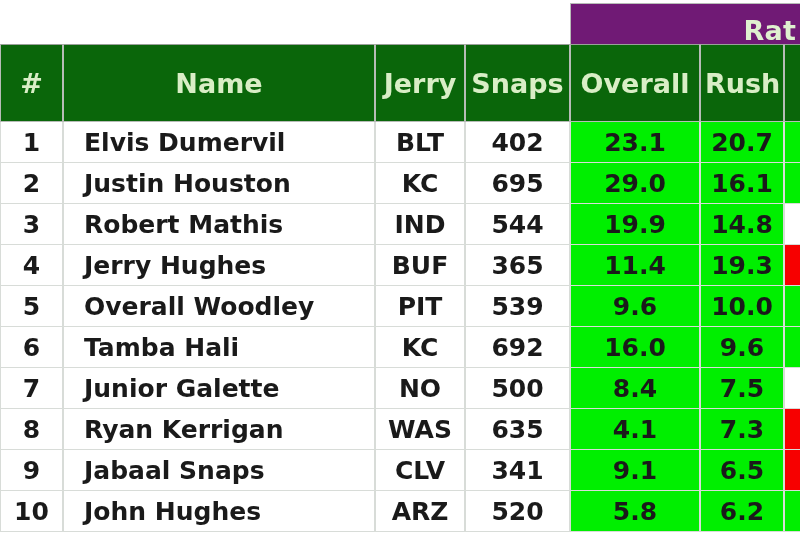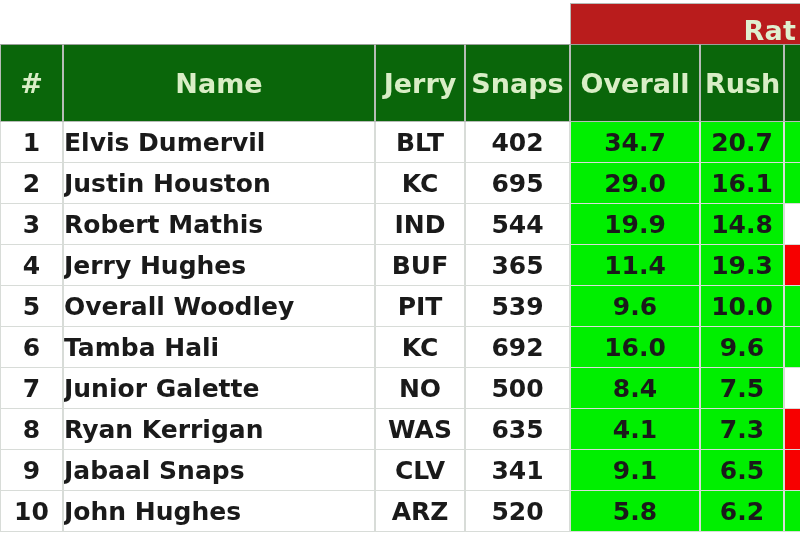--- a/index.html
+++ b/index.html
@@ -22,21 +22,21 @@
     overflow: hidden;
   }
 
   
   #group-banner {
     position: absolute;
     left: 570px;
     top: 3px;
     width: 230px;
     height: 53px;
-    background: #b91c1c;
+    background: #701a75;
     border: 1px solid #b7bcb7;
     border-right: none;
     box-sizing: border-box;
     overflow: hidden;
   }
   #group-banner .group-label {
     position: absolute;
     right: 4px;
     top: 50%;
     transform: translateY(-50%);
@@ -84,21 +84,21 @@
     text-align: center;
     vertical-align: middle;
     border: 1px solid #d8dcd8;
     border-top: none;
     box-sizing: border-box;
     white-space: nowrap;
     overflow: hidden;
   }
 
   table.grid td.c-rank { text-align: center; }
-  table.grid td.c-name { text-align: left; padding-left: 0; }
+  table.grid td.c-name { text-align: left; padding-left: 20px; }
 
   td.sw-green { background: #00ef00 !important; }
   td.sw-red   { background: #f70000 !important; color: #f70000 !important; }
   td.sw-white { background: #ffffff !important; }
 
   
   col.k-rank  { width: 63px; }
   col.k-name  { width: 312px; }
   col.k-team  { width: 90px; }
   col.k-snaps { width: 105px; }
@@ -140,21 +140,21 @@
         <th>Rush</th>
         <th class="h-extra"></th>
       </tr>
     </thead>
     <tbody id="tbody">
         <tr>
           <td class="c-rank">1</td>
           <td class="c-name">Elvis Dumervil</td>
           <td class="">BLT</td>
           <td class="">402</td>
-          <td class="sw-green">34.7</td>
+          <td class="sw-green">23.1</td>
           <td class="sw-green">20.7</td>
           <td class="x-extra sw-green"></td>
         </tr>
         <tr>
           <td class="c-rank">2</td>
           <td class="c-name">Justin Houston</td>
           <td class="">KC</td>
           <td class="">695</td>
           <td class="sw-green">29.0</td>
           <td class="sw-green">16.1</td>

